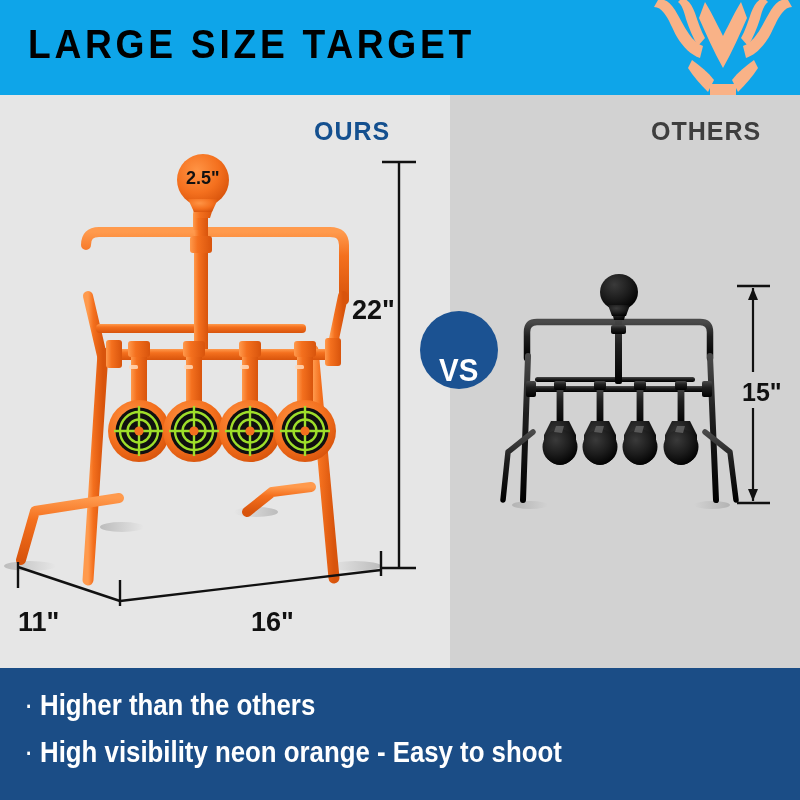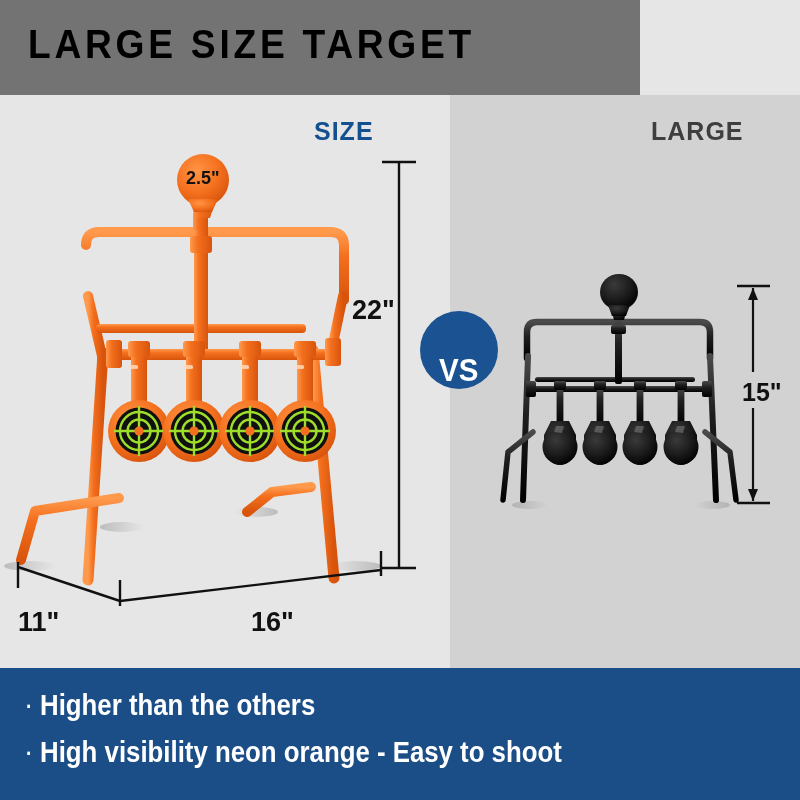--- a/index.html
+++ b/index.html
@@ -5,22 +5,22 @@
   html,body{margin:0;padding:0;}
   body{
     width:800px;height:800px;overflow:hidden;
     font-family:"Liberation Sans", sans-serif;
     background:#ffffff;
   }
   #page{position:relative;width:800px;height:800px;overflow:hidden;background:#e6e6e6;}
 
   
   .header{
-    position:absolute;left:0;top:0;width:640px;height:95px;
-    background:#737373;overflow:hidden;
+    position:absolute;left:0;top:0;width:800px;height:95px;
+    background:#0ea5e9;overflow:hidden;
   }
   .header-title{
     position:absolute;left:28px;top:22px;
     font-size:40px;font-weight:bold;color:#000000;
     letter-spacing:4px;white-space:nowrap;
     transform:scaleX(0.93);transform-origin:left center;
     font-family:"Liberation Sans", sans-serif;
   }
   .deer-logo{position:absolute;left:648px;top:-4px;width:150px;height:118px;}
 
@@ -94,22 +94,22 @@
         <path d="M44 64 C 52 70, 60 76, 66 84 L 60 96 C 52 88, 45 80, 40 72 Z"></path>
         <path d="M106 64 C 98 70, 90 76, 84 84 L 90 96 C 98 88, 105 80, 110 72 Z"></path>
         <path d="M62 88 L 88 88 L 88 100 L 80 100 L 80 108 L 88 108 L 88 118 L 62 118 L 62 108 L 70 108 L 70 100 L 62 100 Z"></path>
       </g>
     </svg>
   </div>
 
   <div class="panel-left"></div>
   <div class="panel-right"></div>
 
-  <div class="label-ours">SIZE</div>
-  <div class="label-others">LARGE</div>
+  <div class="label-ours">OURS</div>
+  <div class="label-others">OTHERS</div>
 
   <svg class="stage" viewBox="0 0 800 800">
     <defs>
       <linearGradient id="orangeTube" x1="0" y1="0" x2="0" y2="1">
         <stop offset="0%" stop-color="#ff9a4d"></stop>
         <stop offset="35%" stop-color="#f4701e"></stop>
         <stop offset="100%" stop-color="#d8540c"></stop>
       </linearGradient>
       <linearGradient id="orangeTubeV" x1="0" y1="0" x2="1" y2="0">
         <stop offset="0%" stop-color="#ff9a4d"></stop>

